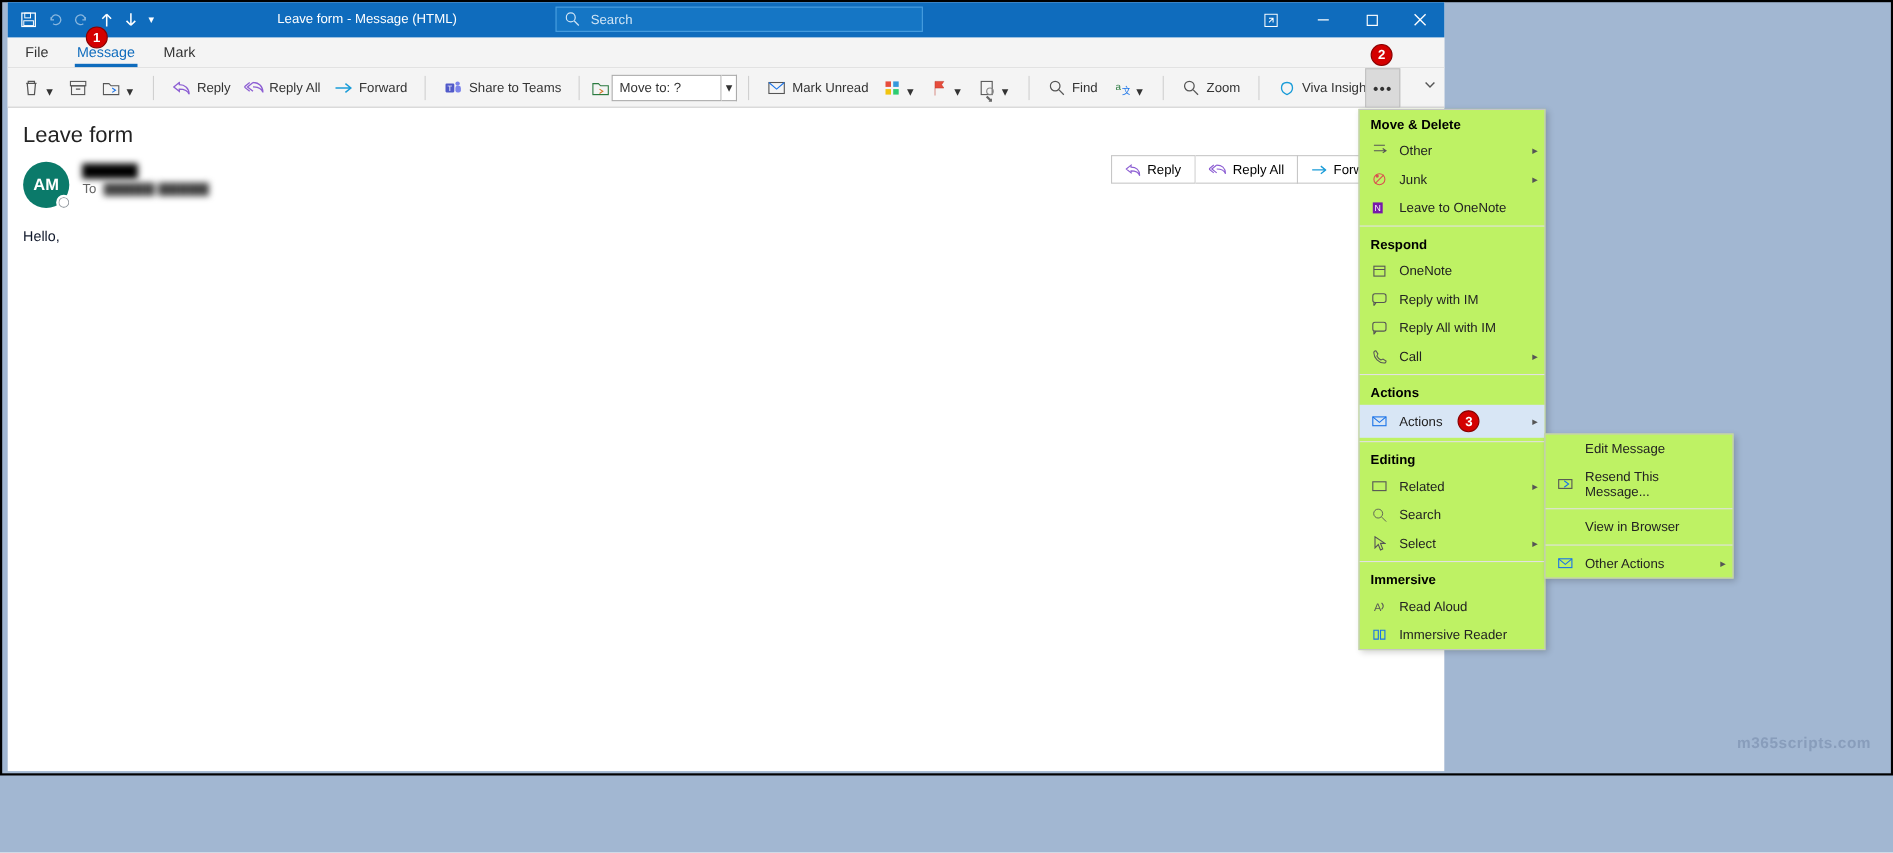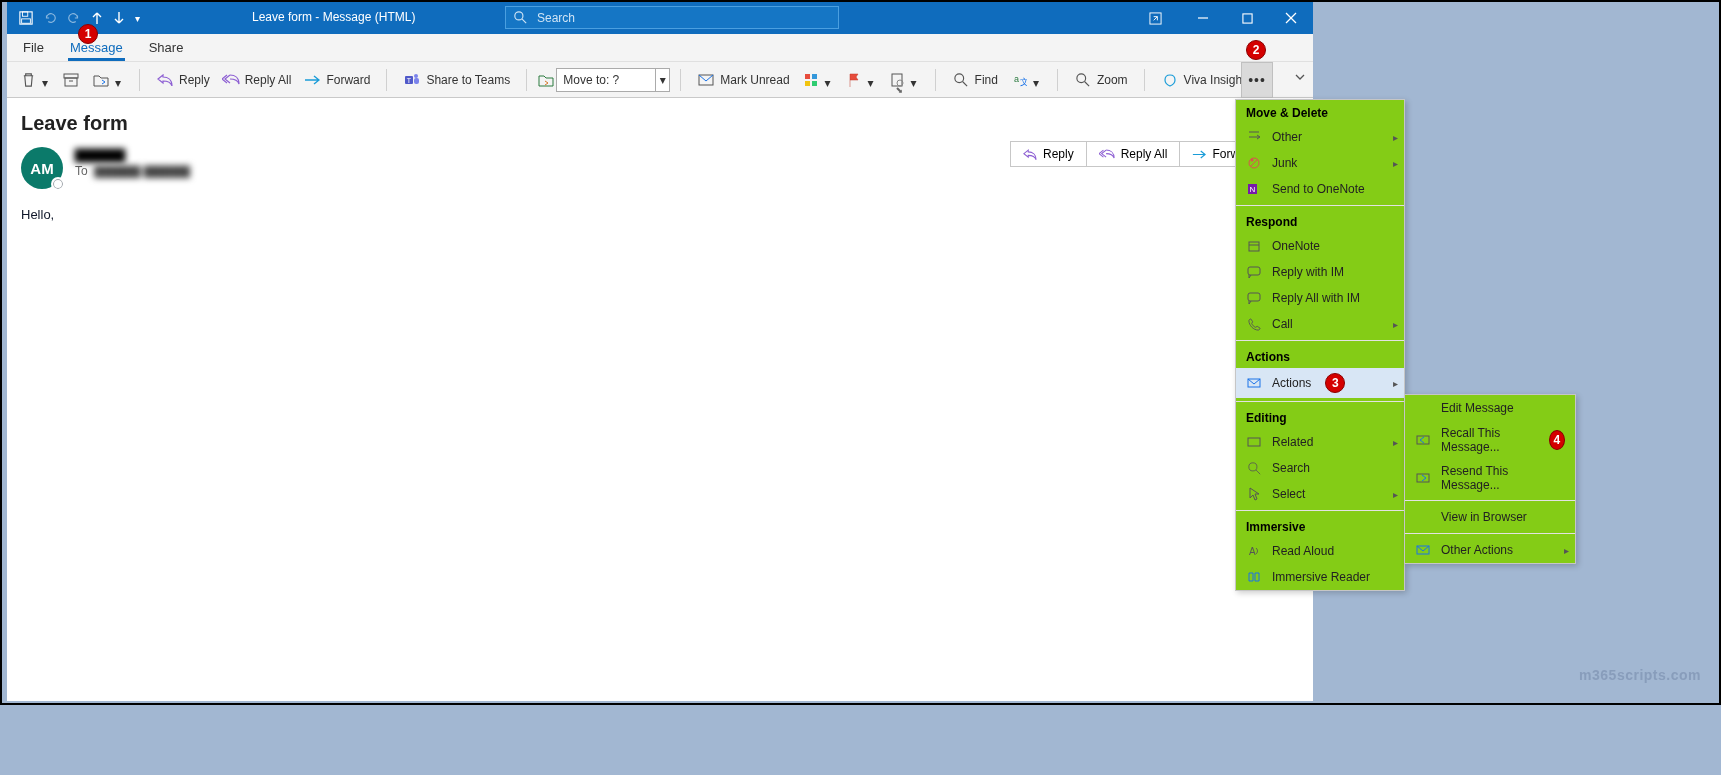--- a/index.html
+++ b/index.html
@@ -25,41 +25,41 @@
   .rbtn { display:flex; align-items:center; gap:5px; padding:4px 6px; border-radius:3px; cursor:pointer; white-space:nowrap; }
   .iconbox { width:18px; height:18px; display:flex; align-items:center; justify-content:center; }
   .chev { width:8px; height:8px; }
   .moveto { height:24px; border:1px solid #ababab; background:#fff; display:flex; align-items:center; padding:0 6px; font-size:12px; width:100px; margin-left:1px; }
   .moveto-dd { width:14px; height:24px; border:1px solid #ababab; border-left:none; background:#fff; display:flex; align-items:center; justify-content:center; }
   .expand-arrow { position:absolute; right:410px; bottom:2px; font-size:9px; color:#666; }
   .more-btn { position:absolute; right:40px; top:0; width:32px; height:36px; background:#dadada; display:flex; align-items:center; justify-content:center; border:1px solid #c0c0c0; }
   .ribbon-collapse { position:absolute; right:6px; top:8px; }
 
   .content { position:absolute; left:5px; top:96px; width:1306px; bottom:2px; background:#fff; }
-  .subject { padding:14px 14px 6px; font-size:20px; font-weight:700; color:#222; }
+  .subject { padding:14px 14px 6px; font-size:20px; font-weight:400; color:#222; }
   .msg-header { display:flex; align-items:flex-start; padding:6px 14px 10px; gap:12px; position:relative; }
   .avatar { width:42px; height:42px; border-radius:50%; background:#0b7a6a; color:#fff; display:flex; align-items:center; justify-content:center; font-size:15px; font-weight:600; position:relative; }
   .avatar::after { content:""; position:absolute; width:10px; height:10px; background:#fff; border:2px solid #fff; border-radius:50%; bottom:-2px; right:-2px; box-shadow:inset 0 0 0 1px #9aa0a6; }
   .sender { font-size:13px; color:#222; display:flex; flex-direction:column; gap:2px; }
   .sender-name { font-weight:600; filter:blur(3px); color:#000; }
   .to-line { font-size:12px; color:#666; }
   .to-name { filter:blur(3px); color:#444; }
   .action-buttons { position:absolute; right:14px; top:0; display:flex; gap:0; }
   .abtn { border:1px solid #c7c7c7; padding:5px 12px; font-size:12px; display:flex; align-items:center; gap:6px; background:#fff; }
   .abtn + .abtn { border-left:none; }
   .timestamp { position:absolute; right:14px; top:34px; font-size:11px; color:#666; }
   .body-text { padding:8px 14px; font-size:13px; color:#0f172a; }
 
   .badge { position:absolute; width:20px; height:20px; border-radius:50%; background:#d40000; color:#fff; font-size:12px; font-weight:700; display:flex; align-items:center; justify-content:center; border:1px solid #8a0000; z-index:200; }
   .b1 { left:76px; top:22px; }
   .b2 { left:1244px; top:38px; }
   .b3 { left:0; top:0; position:relative; margin-left:4px; }
   .b4 { left:0; top:0; position:relative; margin-left:3px; }
 
-  .ctx-menu { position:absolute; background:#84cc16; border:1px solid #c6c6c6; box-shadow:2px 2px 6px rgba(0,0,0,0.2); font-size:12px; color:#222; z-index:100; }
+  .ctx-menu { position:absolute; background:#bef264; border:1px solid #c6c6c6; box-shadow:2px 2px 6px rgba(0,0,0,0.2); font-size:12px; color:#222; z-index:100; }
   .ctx1 { left:1233px; top:97px; width:170px; }
   .ctx2 { left:1404px; top:394px; width:172px; }
   .ctx-section { padding:6px 10px 4px; font-weight:700; font-size:12px; color:#000; }
   .ctx-item { display:flex; align-items:center; gap:10px; padding:5px 10px; cursor:pointer; position:relative; }
   .ctx-item:hover, .ctx-item.hover { background:#d8e6f5; }
   .ctx-icon { width:16px; height:16px; display:flex; align-items:center; justify-content:center; flex-shrink:0; }
   .ctx-item .sub-arrow { position:absolute; right:6px; font-size:10px; color:#555; }
   .ctx-divider { height:1px; background:#e2e2e2; margin:3px 0; }
   .watermark { position:absolute; right:18px; bottom:20px; font-size:14px; color:rgba(60,80,120,0.25); font-weight:600; letter-spacing:0.5px; }
 </style>
@@ -132,21 +132,21 @@
               <line x1="1" y1="1" x2="11" y2="11" stroke="#fff" stroke-width="1.2"></line>
               <line x1="11" y1="1" x2="1" y2="11" stroke="#fff" stroke-width="1.2"></line>
             </svg>
           </div>
       </div>
     </div>
 
     <div class="tabs">
       <div class="tab">File</div>
       <div class="tab active">Message</div>
-      <div class="tab">Share</div>
+      <div class="tab">Mark</div>
     </div>
 
     <div class="ribbon">
       <div class="rgrp">
         <div class="rbtn">
             <span class="iconbox">
               <svg width="15" height="15" viewBox="0 0 16 16">
                 <path d="M3 4h10M5 4V2h6v2M4 4l1 11h6l1-11" fill="none" stroke="#555" stroke-width="1.2"></path>
               </svg>
             </span>
@@ -380,21 +380,21 @@
         <span>Junk</span>
         <span class="sub-arrow">▸</span>
       </div>
     <div class="ctx-item">
         <span class="ctx-icon">
           <svg width="14" height="14" viewBox="0 0 14 14">
             <rect x="1" y="2" width="9" height="10" fill="#7719aa"></rect>
             <text x="5.5" y="10" font-size="8" text-anchor="middle" fill="#fff">N</text>
           </svg>
         </span>
-        <span>Send to OneNote</span>
+        <span>Leave to OneNote</span>
       </div>
     <div class="ctx-divider"></div>
     <div class="ctx-section">Respond</div>
     <div class="ctx-item">
         <span class="ctx-icon">
           <svg width="14" height="14" viewBox="0 0 14 14">
             <rect x="2" y="3" width="10" height="9" fill="none" stroke="#555"></rect>
             <line x1="2" y1="6" x2="12" y2="6" stroke="#555"></line>
           </svg>
         </span>
@@ -490,30 +490,20 @@
       </div>
   </div>
 
   <div class="watermark">m365scripts.com</div>
 </div>
 
 <div class="ctx-menu ctx2">
   <div class="ctx-item">
       <span class="ctx-icon"></span>
       <span>Edit Message</span>
-    </div>
-  <div class="ctx-item">
-      <span class="ctx-icon">
-        <svg width="14" height="12" viewBox="0 0 14 12">
-          <rect x="1" y="2" width="12" height="8" fill="none" stroke="#555"></rect>
-          <path d="M8 3l-4 3 4 3" fill="none" stroke="#1a73e8"></path>
-        </svg>
-      </span>
-      <span>Recall This Message...</span>
-      <span class="badge b4">4</span>
     </div>
   <div class="ctx-item">
       <span class="ctx-icon">
         <svg width="14" height="12" viewBox="0 0 14 12">
           <rect x="1" y="2" width="12" height="8" fill="none" stroke="#555"></rect>
           <path d="M6 3l4 3-4 3" fill="none" stroke="#1a73e8"></path>
         </svg>
       </span>
       <span>Resend This Message...</span>
     </div>

